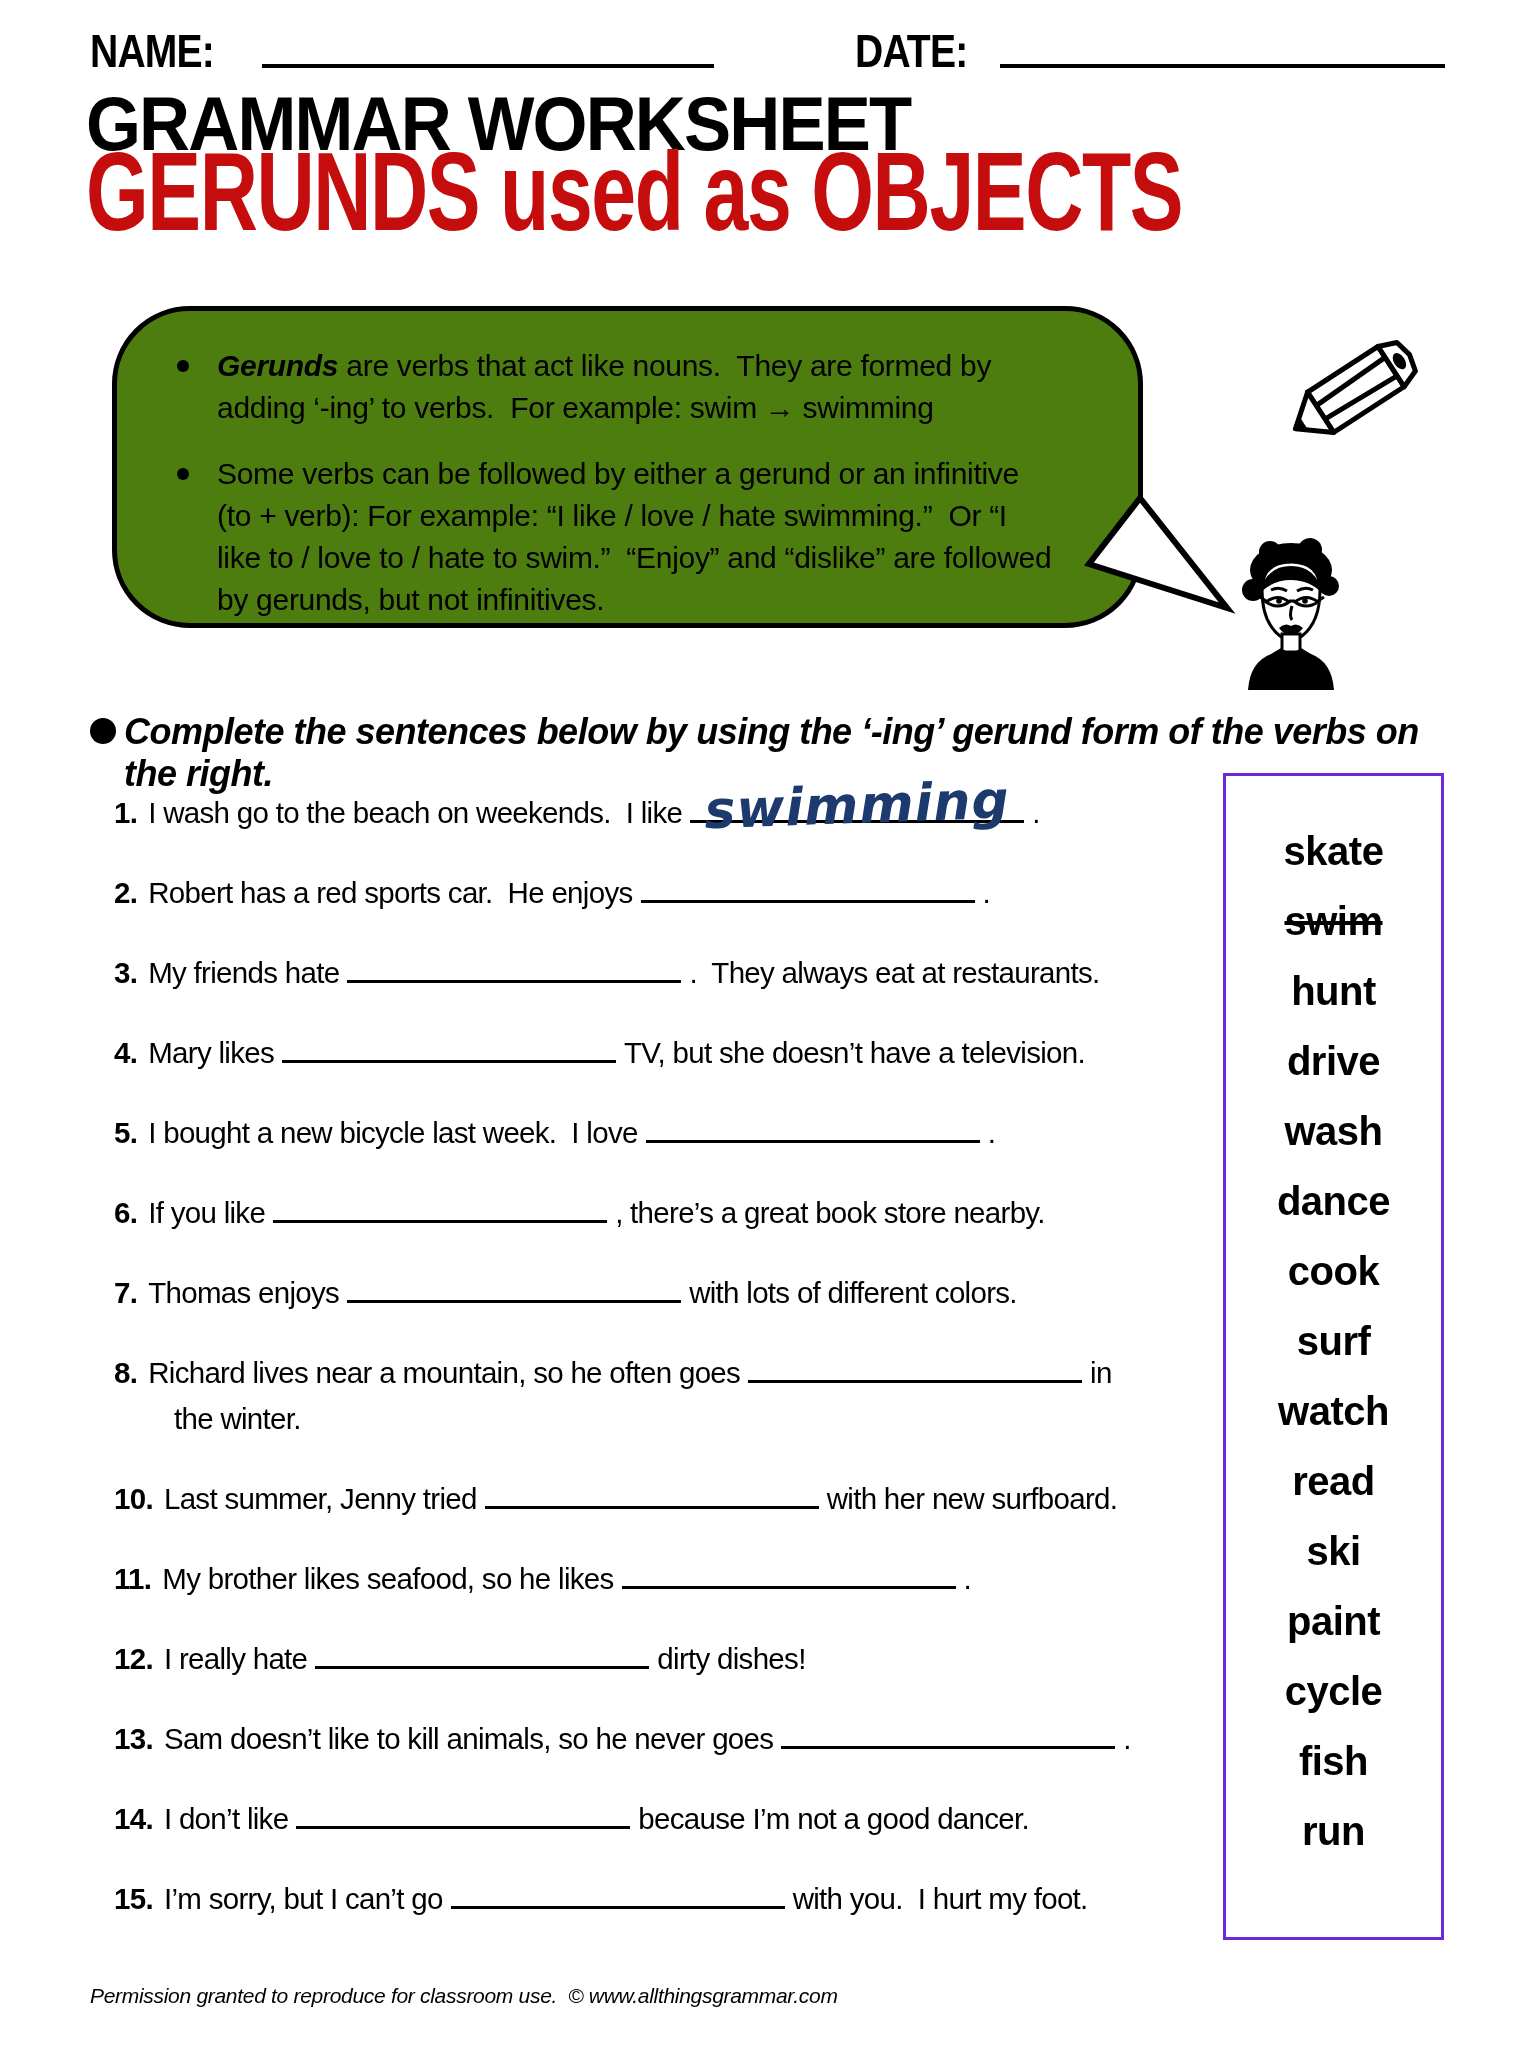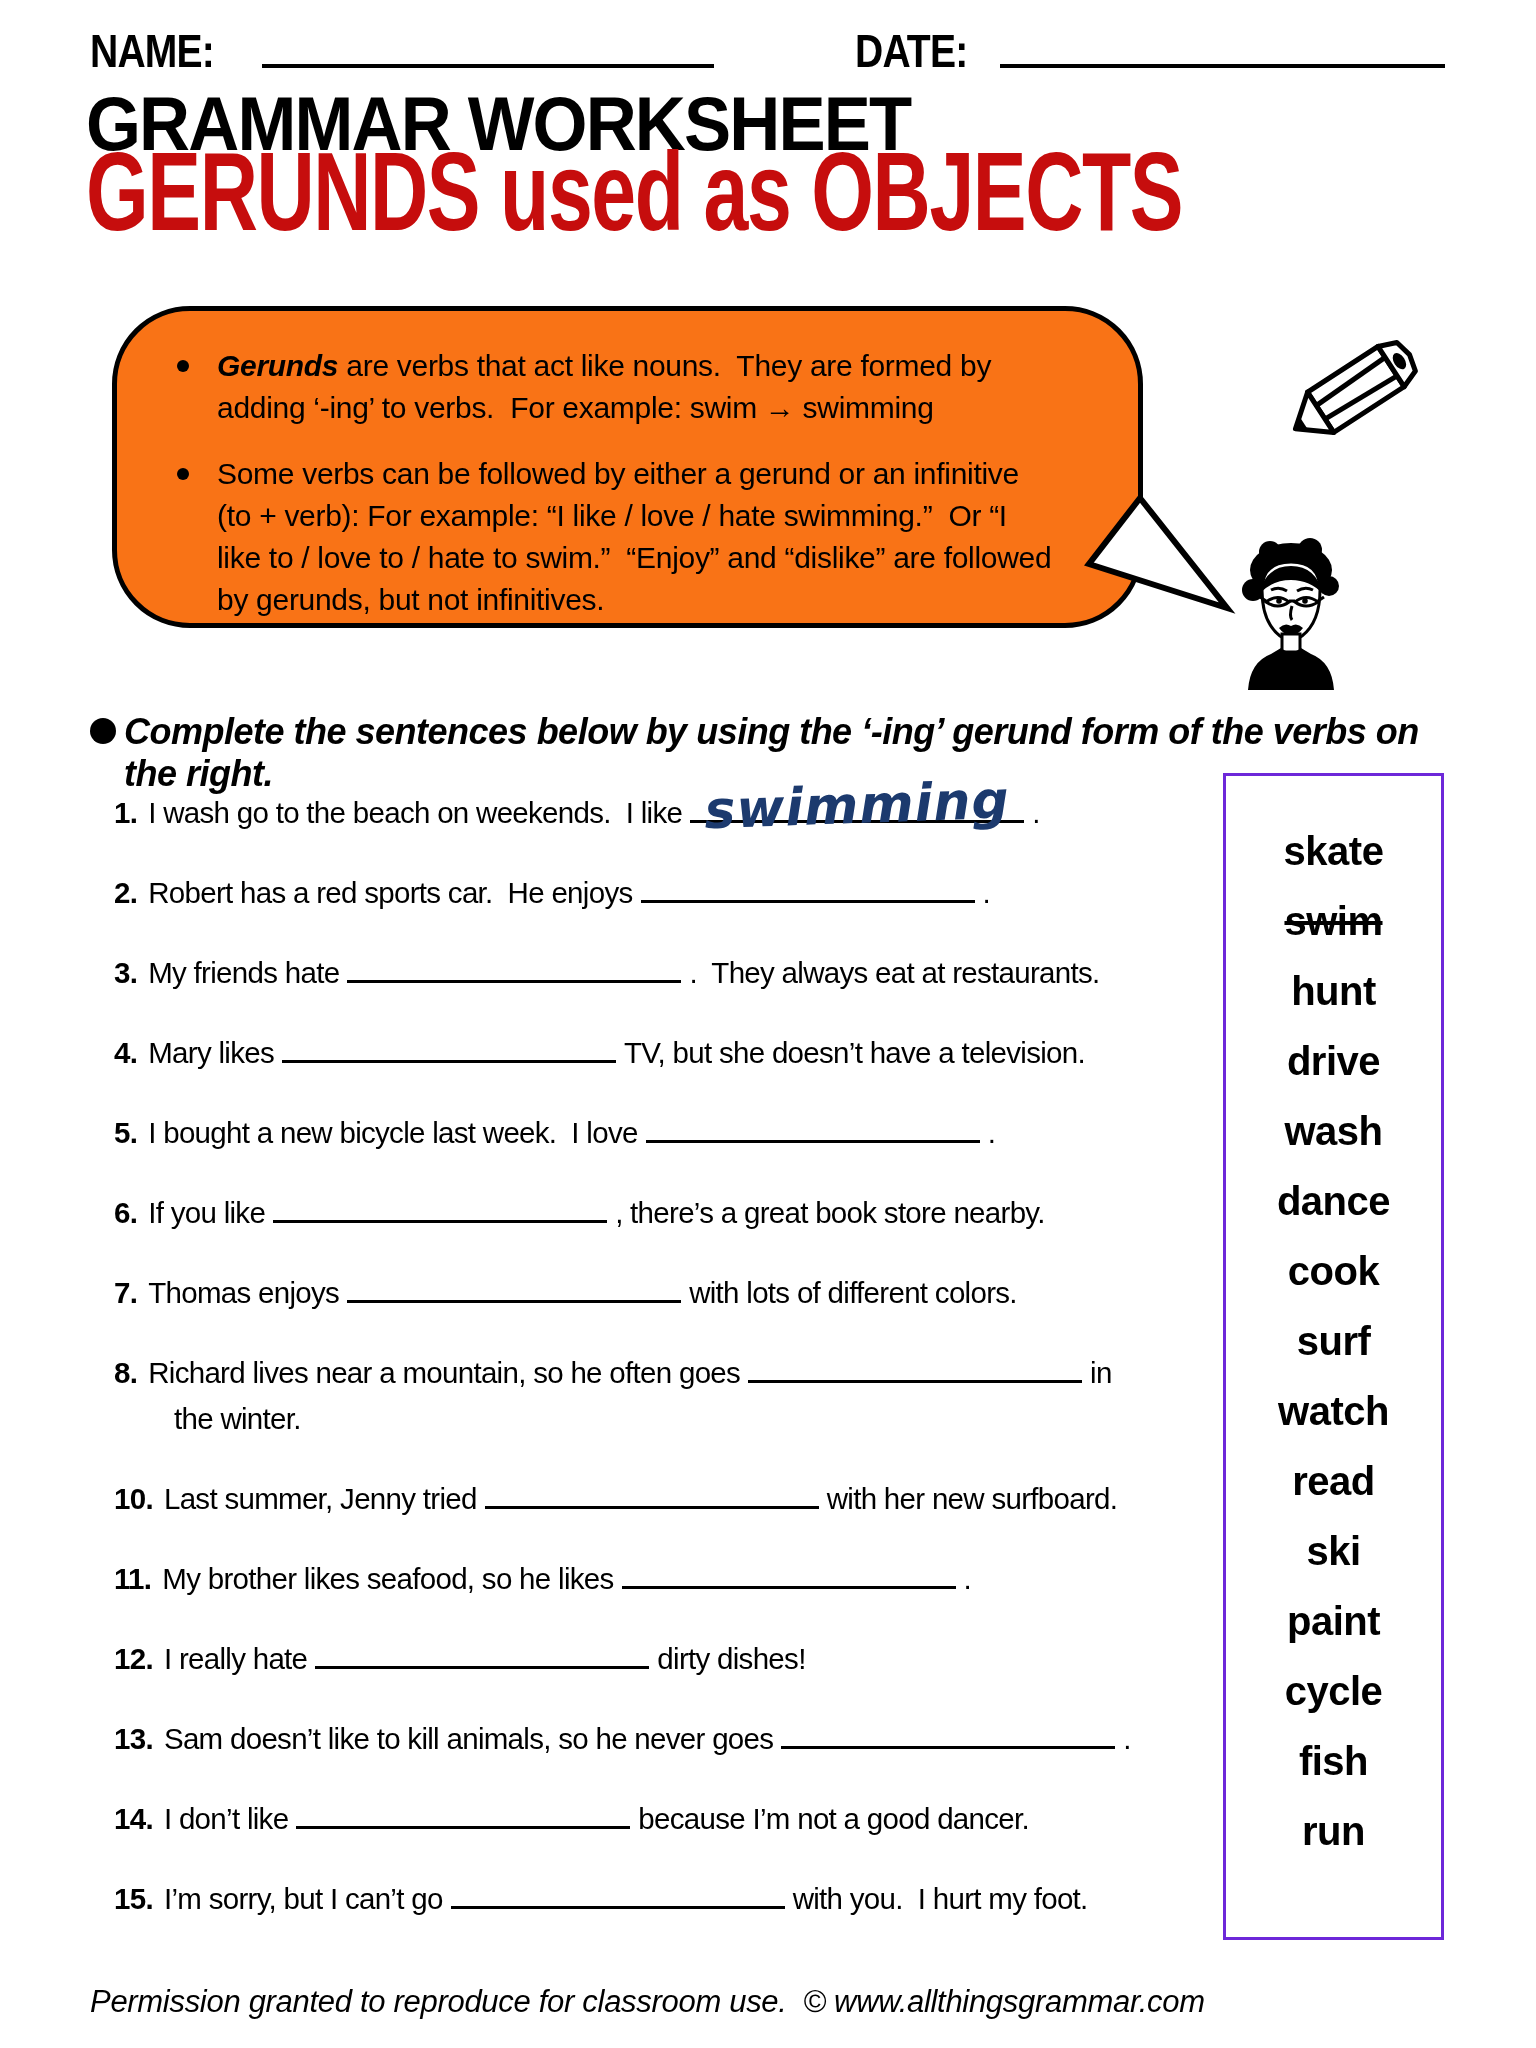--- a/index.html
+++ b/index.html
@@ -23,21 +23,21 @@
     white-space:nowrap;
   }
   #main-title {
     position:absolute; left:86px; top:136px; font-size:112px; font-weight:800;
     letter-spacing:-2px; line-height:1; color:var(--red); transform:scaleX(.72);
     transform-origin:0 0; white-space:nowrap;
   }
   
   #bubble {
     position:absolute; left:112px; top:306px; width:1021px; height:312px;
-    border:5px solid #000; border-radius:78px; background:#f97316;
+    border:5px solid #000; border-radius:78px; background:#4d7c0f;
   }
   #bubble ul { margin:34px 0 0 0; padding:0 0 0 100px; list-style:none; }
   #bubble li {
     position:relative; width:835px; font-size:30px; line-height:42px;
     letter-spacing:-.3px; margin-bottom:24px; white-space:pre-wrap;
   }
   #bubble li::before {
     content:""; position:absolute; left:-40px; top:15px; width:12px; height:12px;
     border-radius:50%; background:#000;
   }
@@ -78,21 +78,21 @@
     border:3px solid #6d28d9; box-sizing:border-box; background:#fff;
     padding-top:40px;
   }
   .word {
     display:block; height:70px; line-height:70px; text-align:center;
     font-size:40px; font-weight:800; letter-spacing:-.5px;
   }
   .word.struck { text-decoration:line-through; text-decoration-thickness:4px; }
   
   #footer {
-    position:absolute; left:90px; top:1984px; font-size:31px; font-style:italic;
+    position:absolute; left:90px; top:1984px; font-size:21px; font-style:italic;
     letter-spacing:-.3px; white-space:pre-wrap;
   }
 </style>
 </head>
 <body>
 
 <div id="page">
 
   <div class="hdr-label" id="name-label">NAME:</div>
   <div class="hdr-line" id="name-line"></div>

